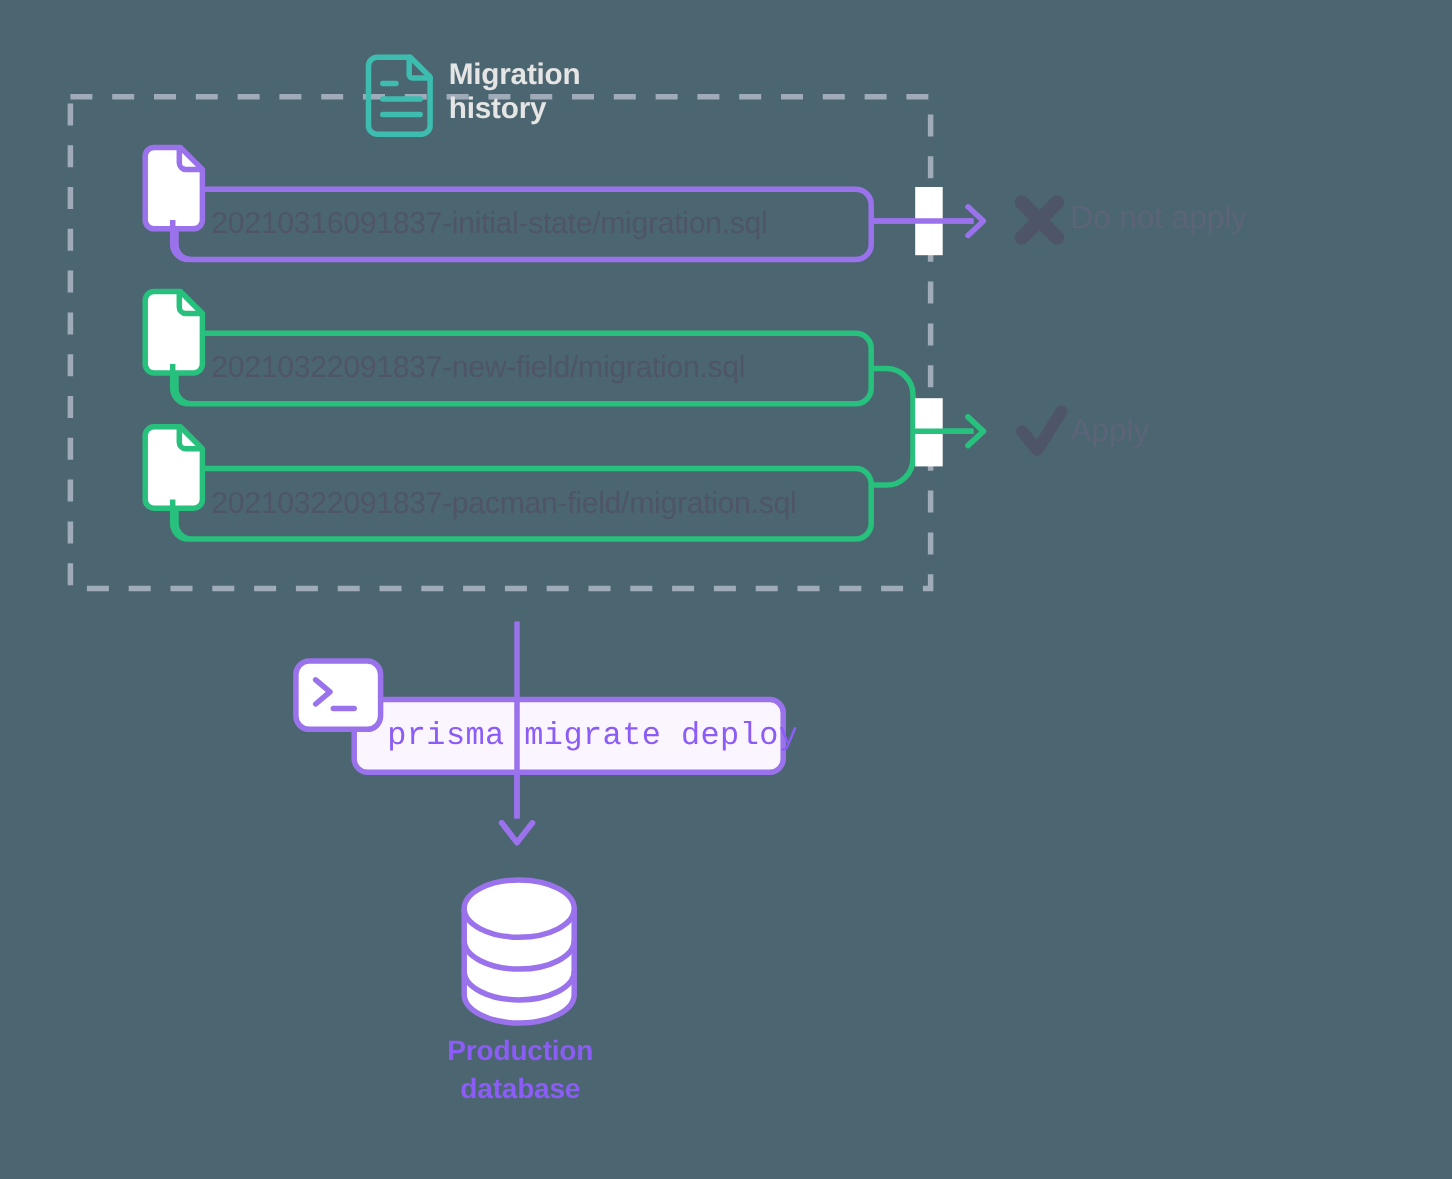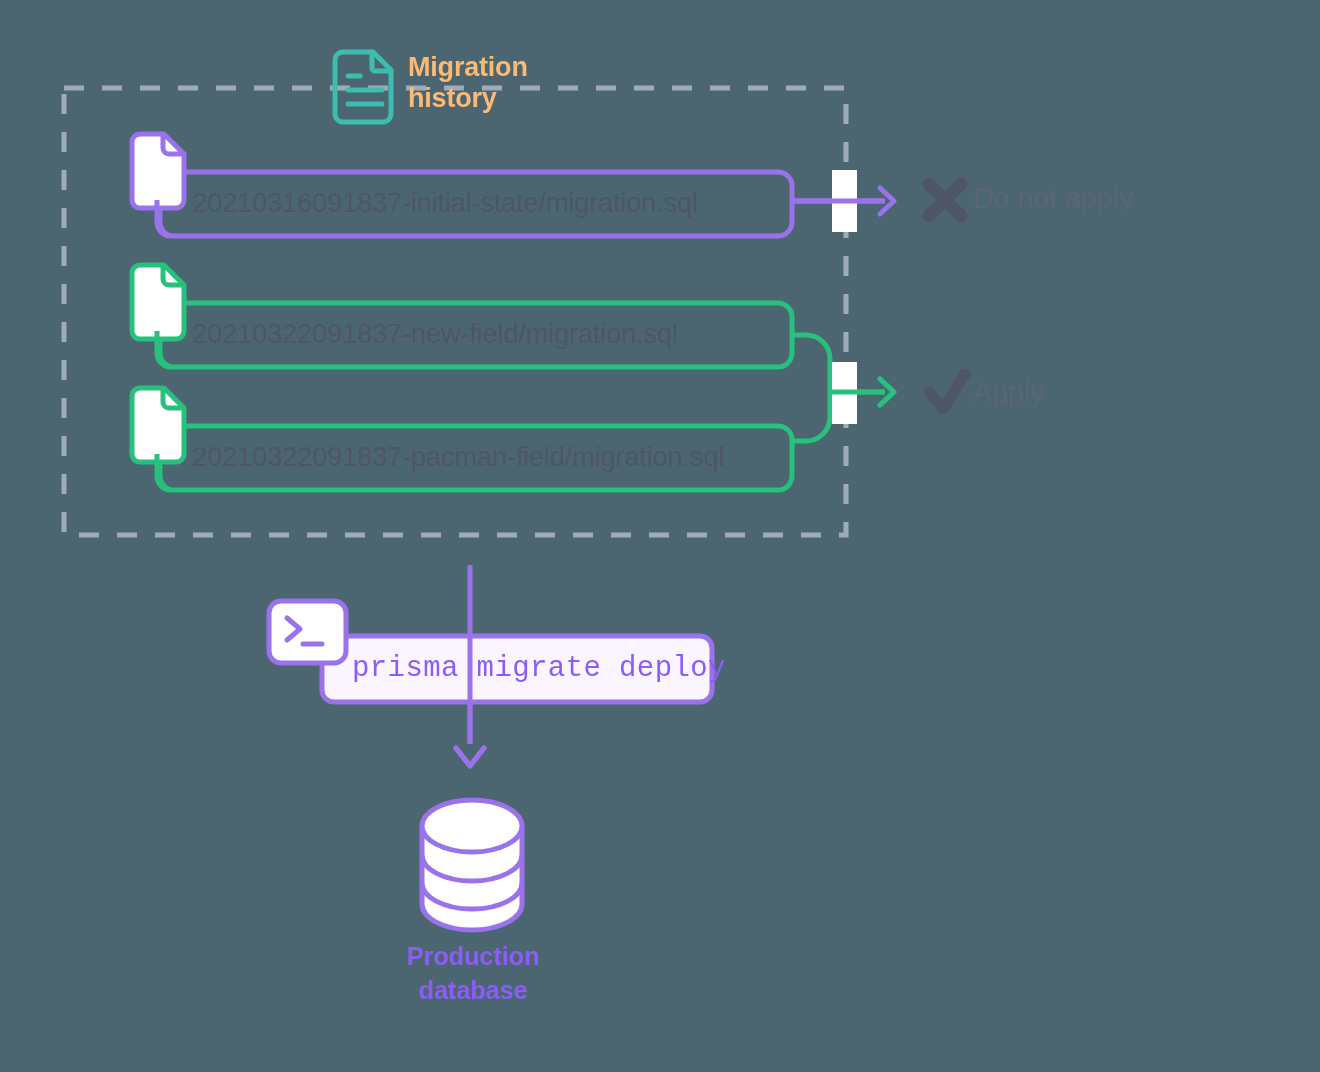--- a/index.html
+++ b/index.html
@@ -40,21 +40,21 @@
     white-space: pre;
     line-height: 1.15;
   }
 
   .title-text {
     left: 408px;
     top: 52px;
     width: 230px;
     font-size: 27px;
     font-weight: bold;
-    color: #fdba74;
+    color: #e5e5e5;
     letter-spacing: -0.2px;
   }
 
   .file-label {
     font-size: 27.5px;
     color: #4e5568;
     letter-spacing: -0.3px;
     left: 192px;
     width: 640px;
   }

